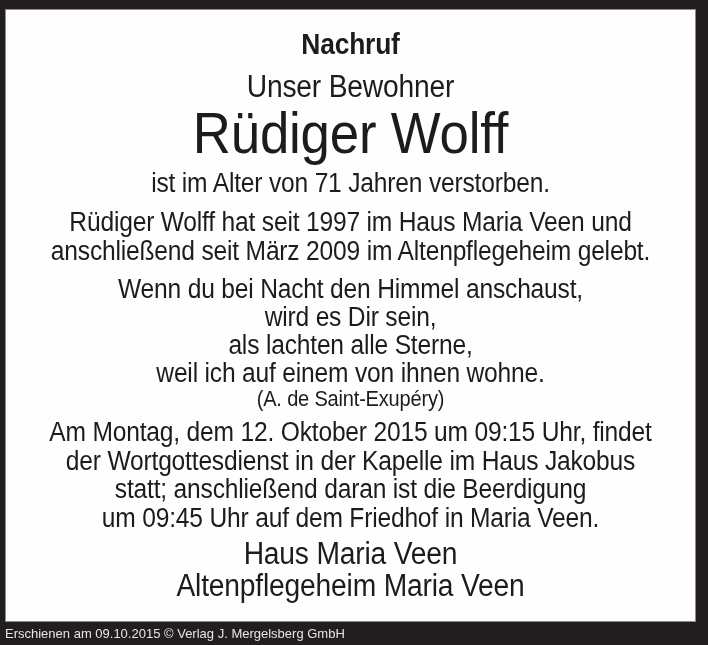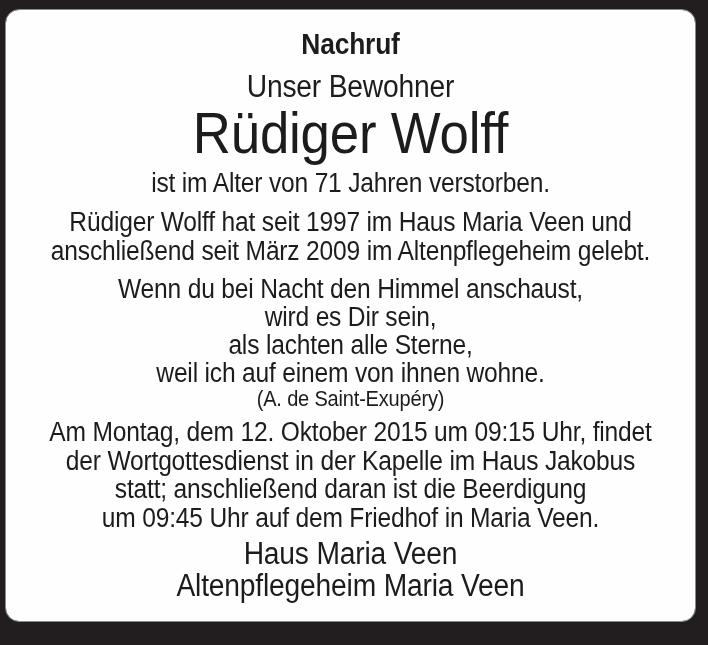--- a/index.html
+++ b/index.html
@@ -17,21 +17,20 @@
     font-family: "Liberation Sans", "DejaVu Sans", sans-serif;
   }
   .panel {
     position: absolute;
     left: 6px;
     top: 10px;
     right: 13px;
     bottom: 24px;
     background: #fefefe;
     outline: 1px solid #8d8a8b;
-    border-radius: 13px;
   }
   .content {
     position: absolute;
     left: 0;
     top: 18px;
     width: 100%;
     text-align: center;
     color: #1c1c1c;
     transform: scaleX(0.91);
     transform-origin: 50% 0;
@@ -130,14 +129,15 @@
       </div>
 
       <div class="signature">
         <div>Haus Maria Veen</div>
         <div>Altenpflegeheim Maria Veen</div>
       </div>
 
     </div>
   </div>
 
+  <div class="imprint">Erschienen am 09.10.2015 © Verlag J. Mergelsberg GmbH</div>
 
 </div>
 
 </body></html>

